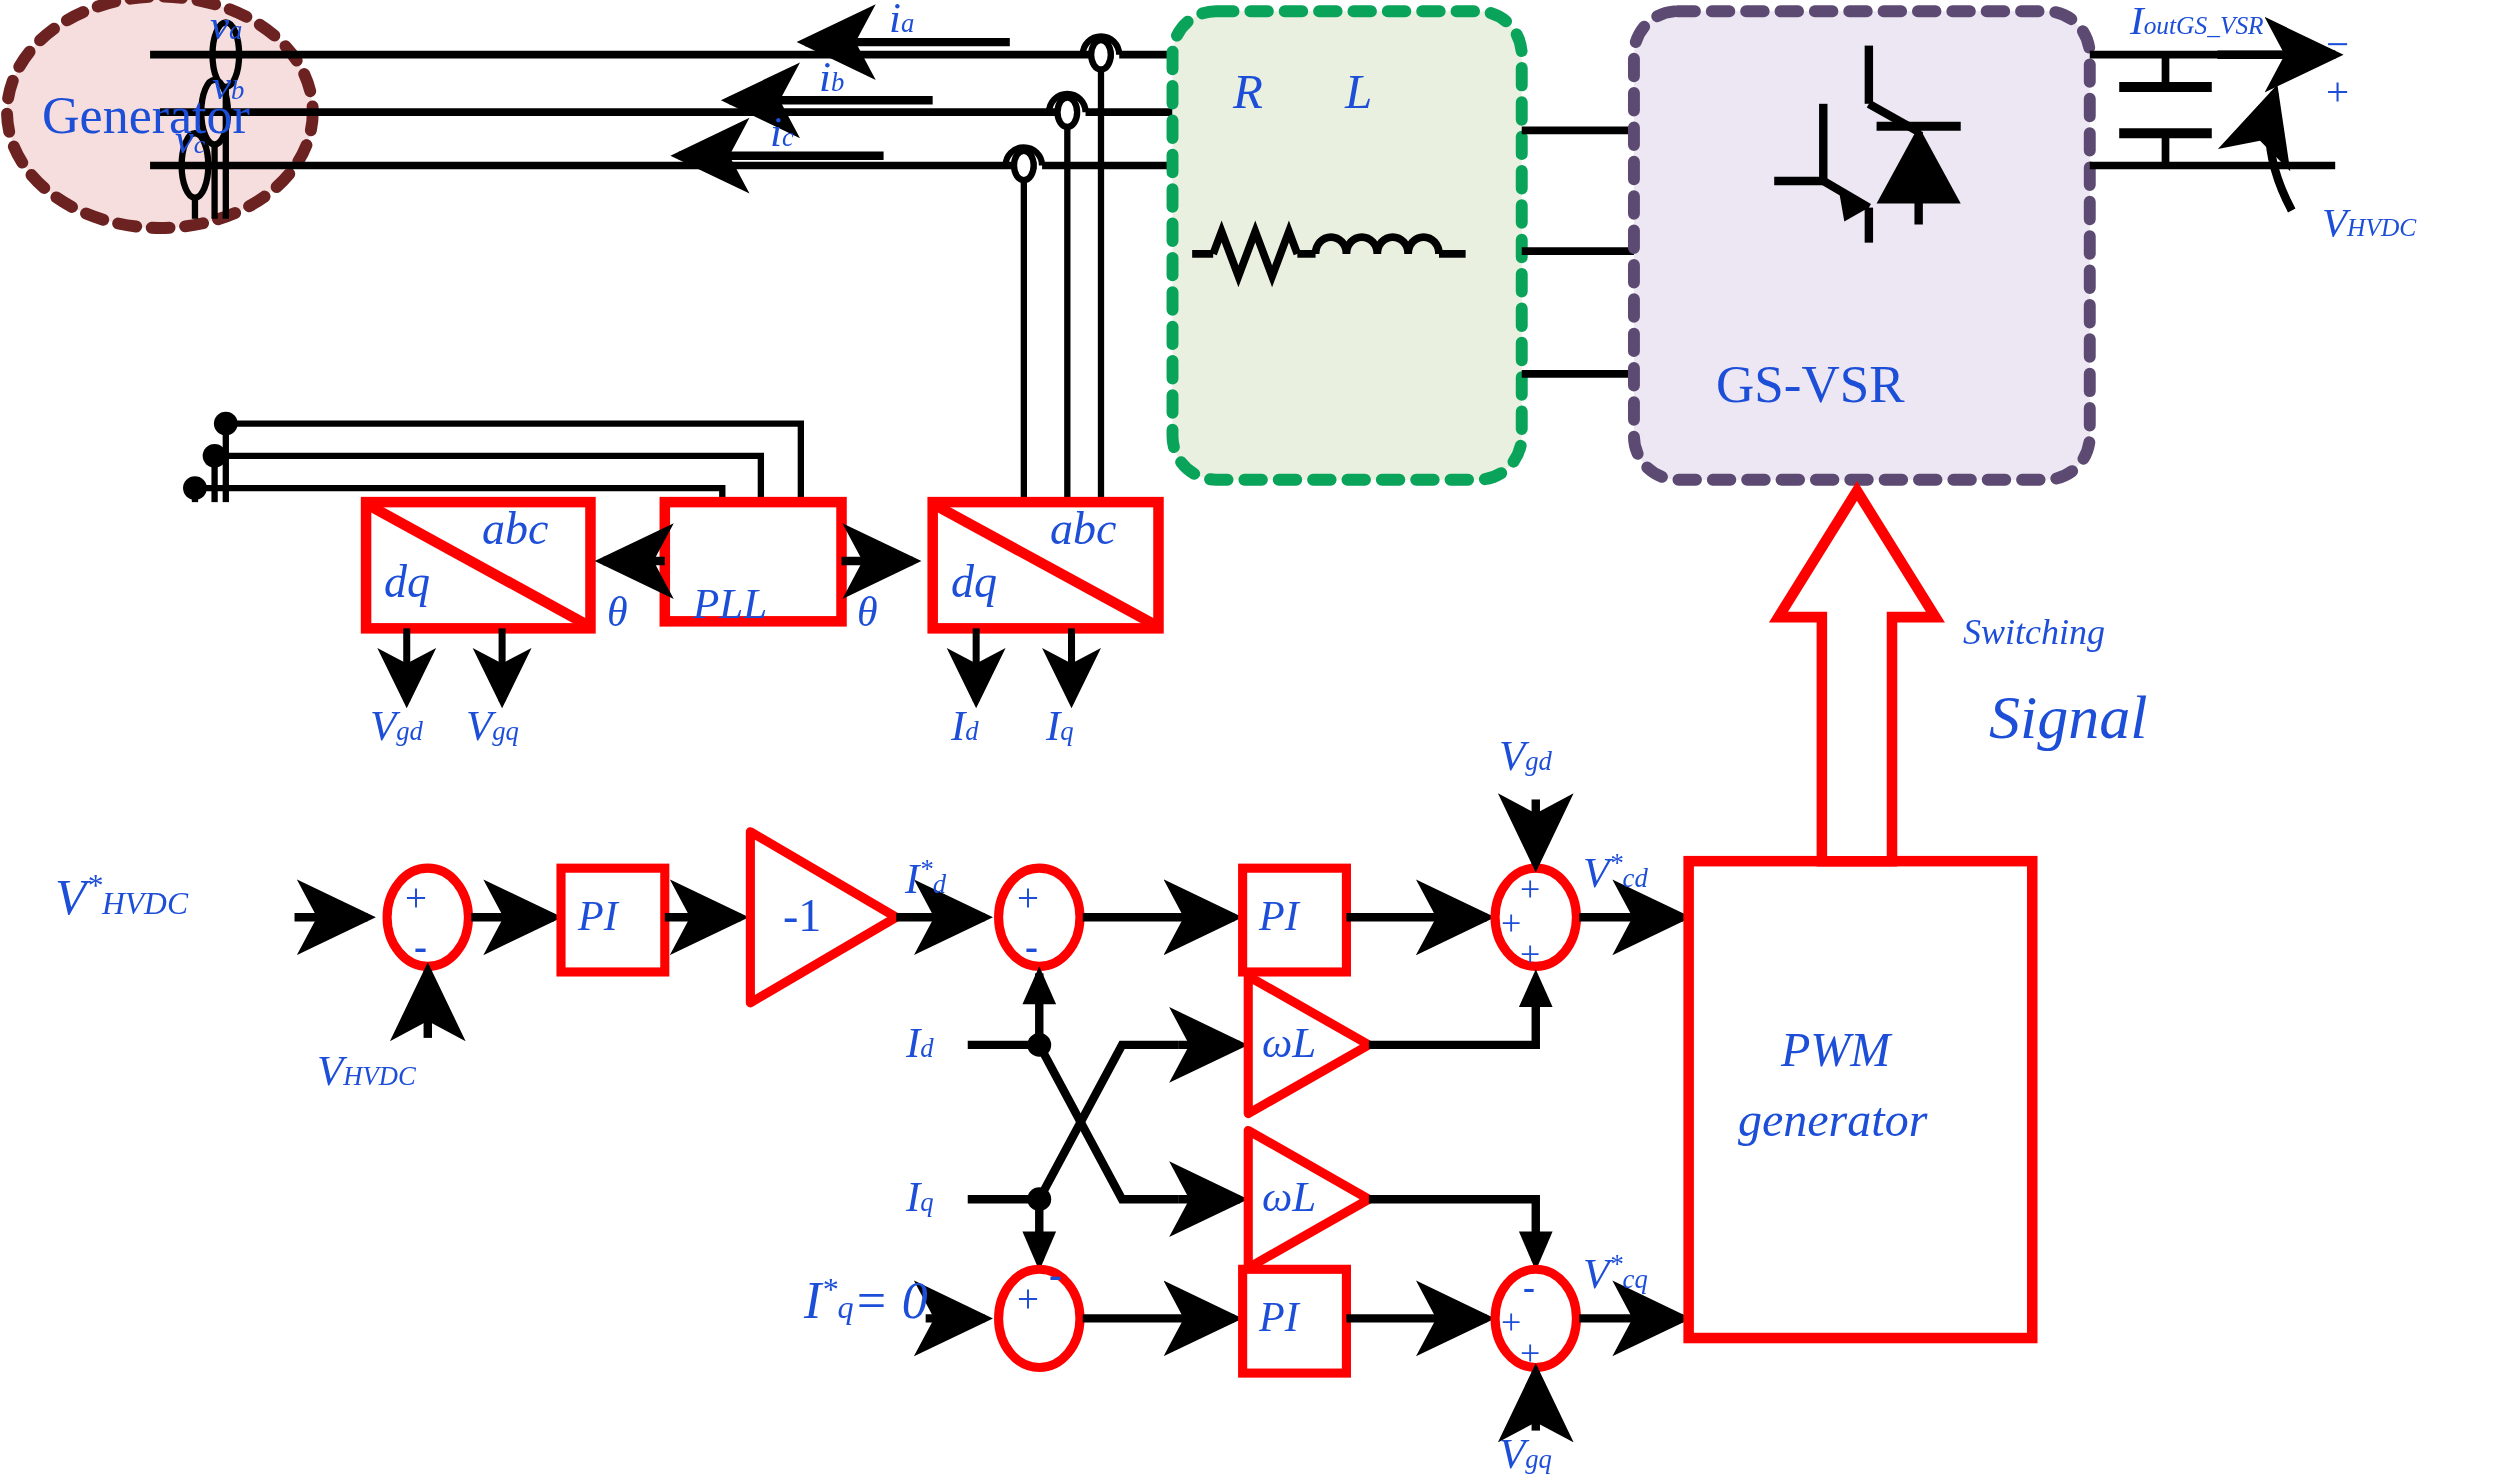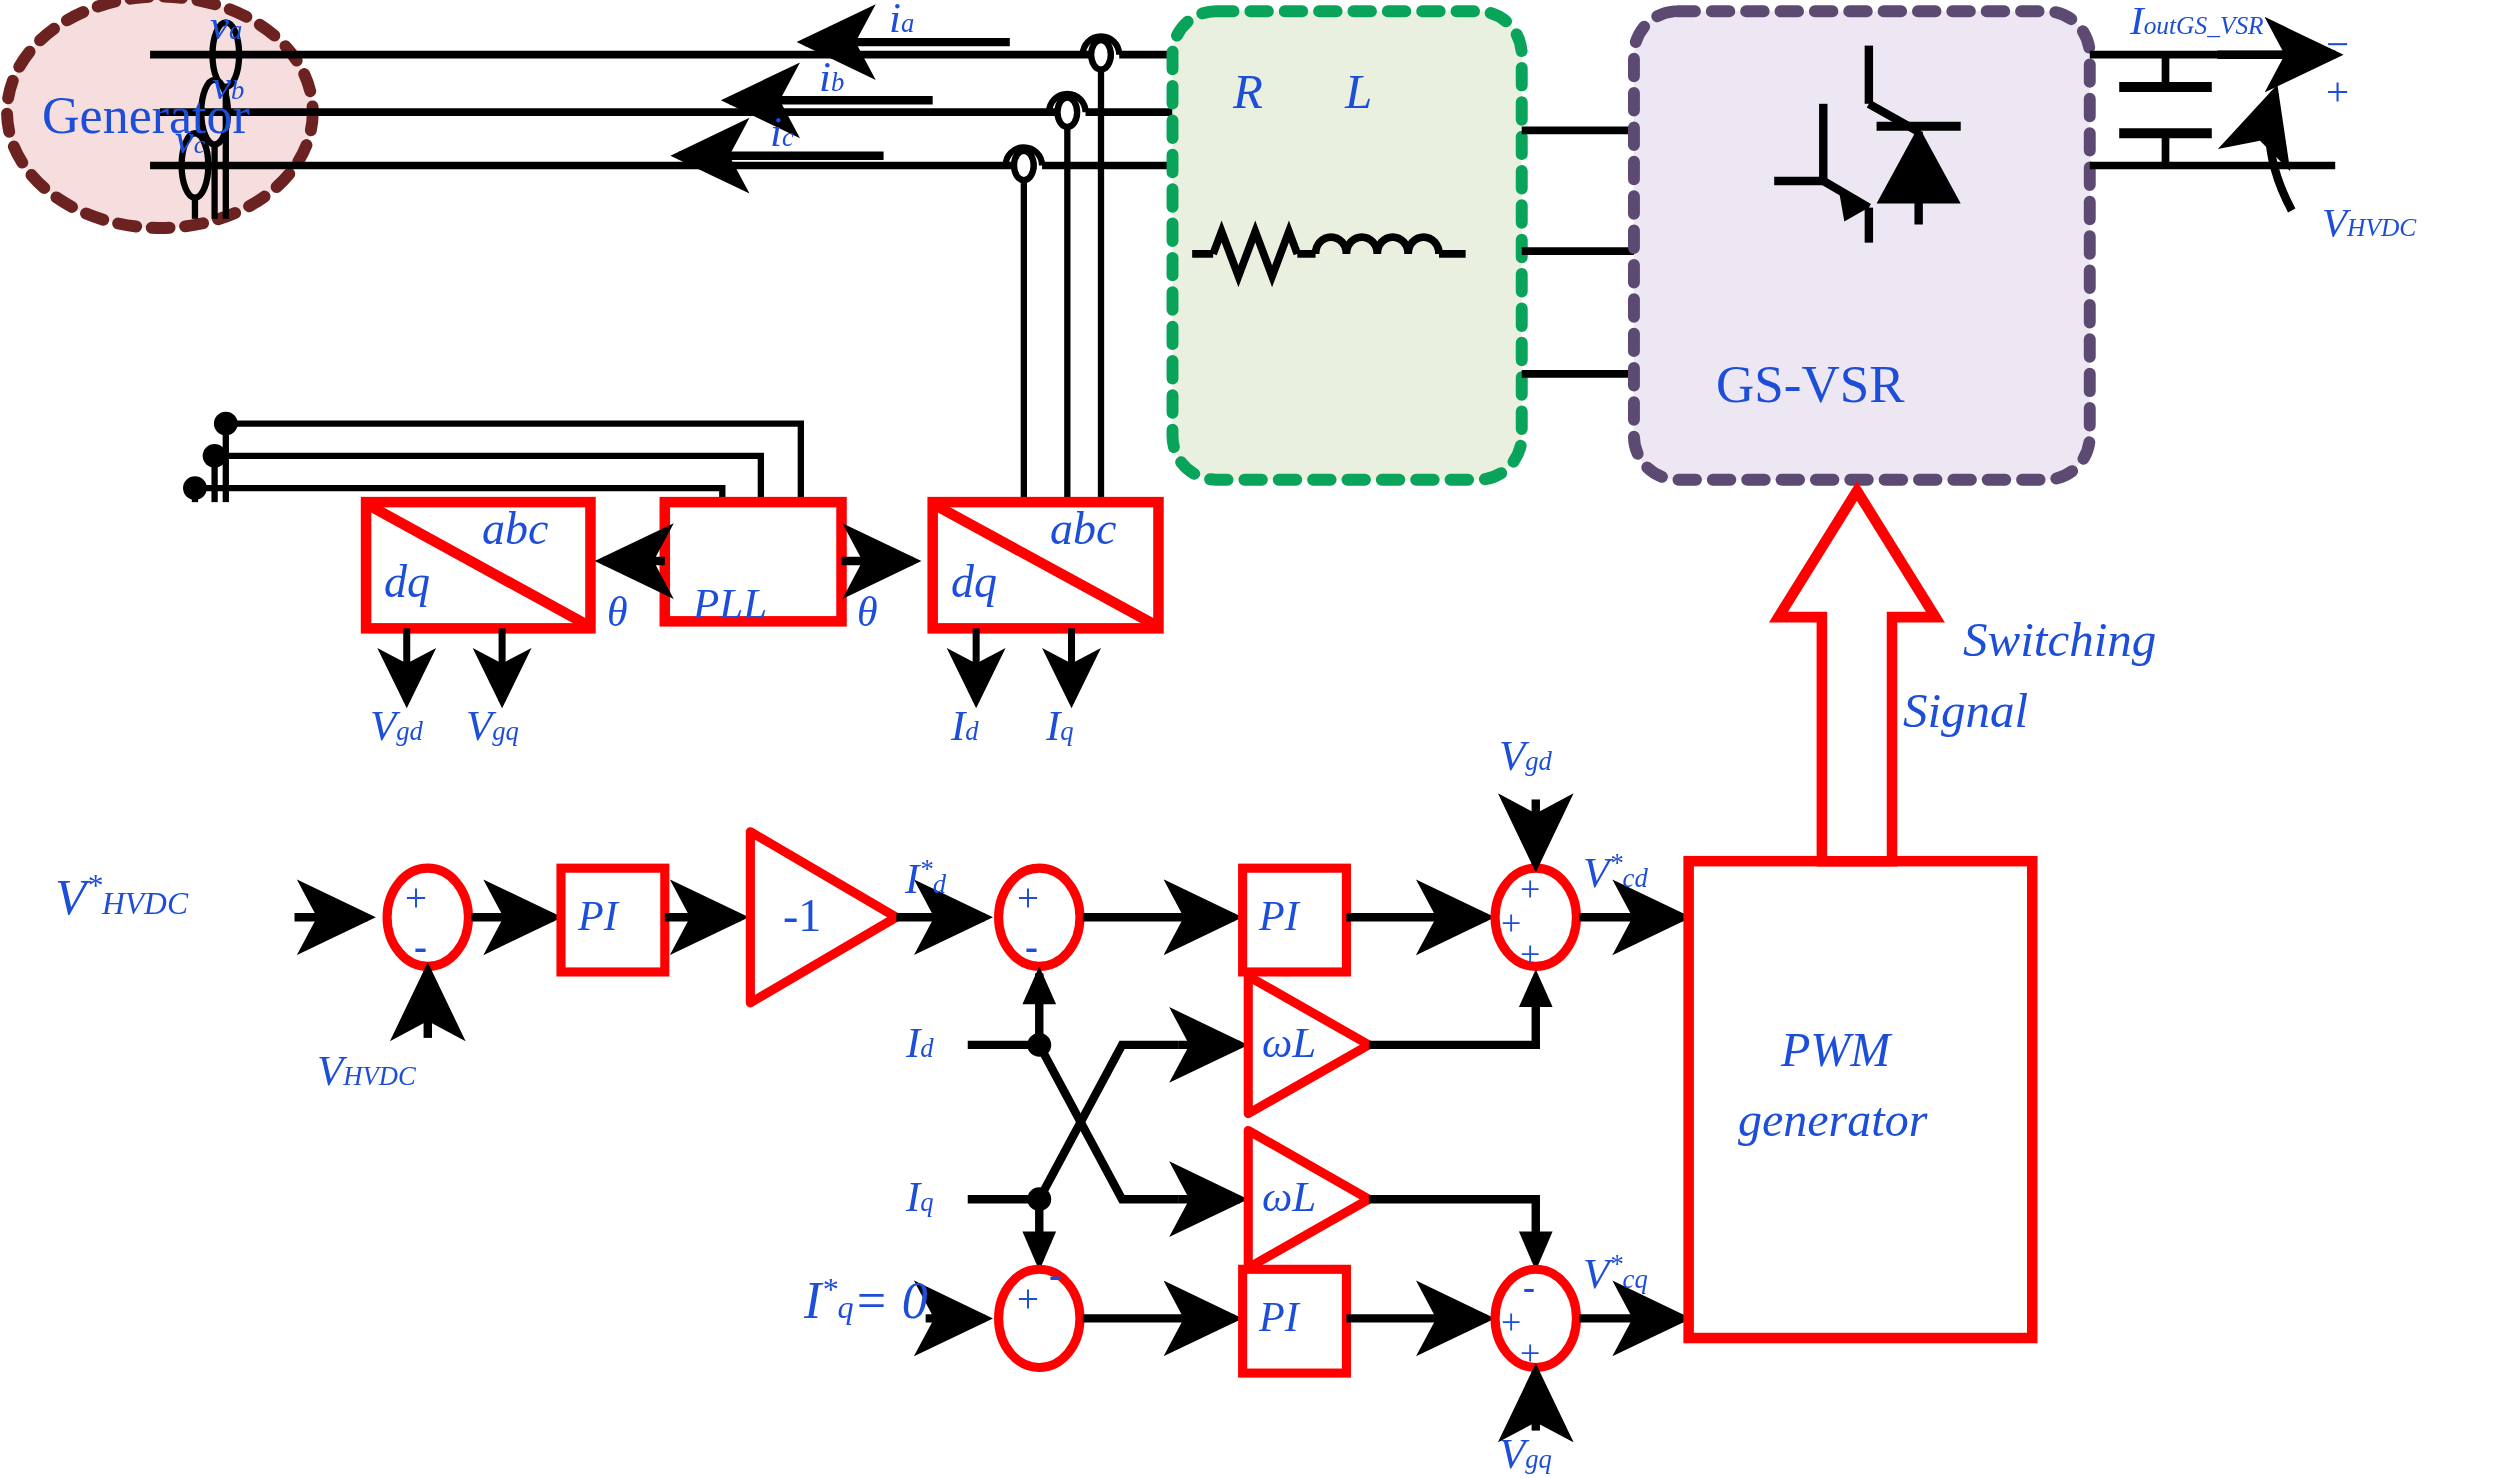--- a/index.html
+++ b/index.html
@@ -341,17 +341,17 @@
   <div class="lbl it" style="left:1583px;top:1249px;font-size:43px;">
     <span>V</span><span class="sup">*</span><span class="sub">cq</span>
   </div>
   <div class="lbl it" style="left:1499px;top:1429px;font-size:43px;">
     <span>V</span><span class="sub">gq</span>
   </div>
 
   <div class="lbl it" style="left:1781px;top:1022px;font-size:48px;">PWM</div>
   <div class="lbl it" style="left:1738px;top:1092px;font-size:48px;">generator</div>
 
-  <div class="lbl it" style="left:1963px;top:611px;font-size:49px;">Switching</div>
-  <div class="lbl it" style="left:1903px;top:682px;font-size:49px;">Signal</div>
+  <div class="lbl it" style="left:1963px;top:611px;font-size:36px;">Switching</div>
+  <div class="lbl it" style="left:1989px;top:682px;font-size:62px;">Signal</div>
 
 </div>
 
 
 </body></html>

